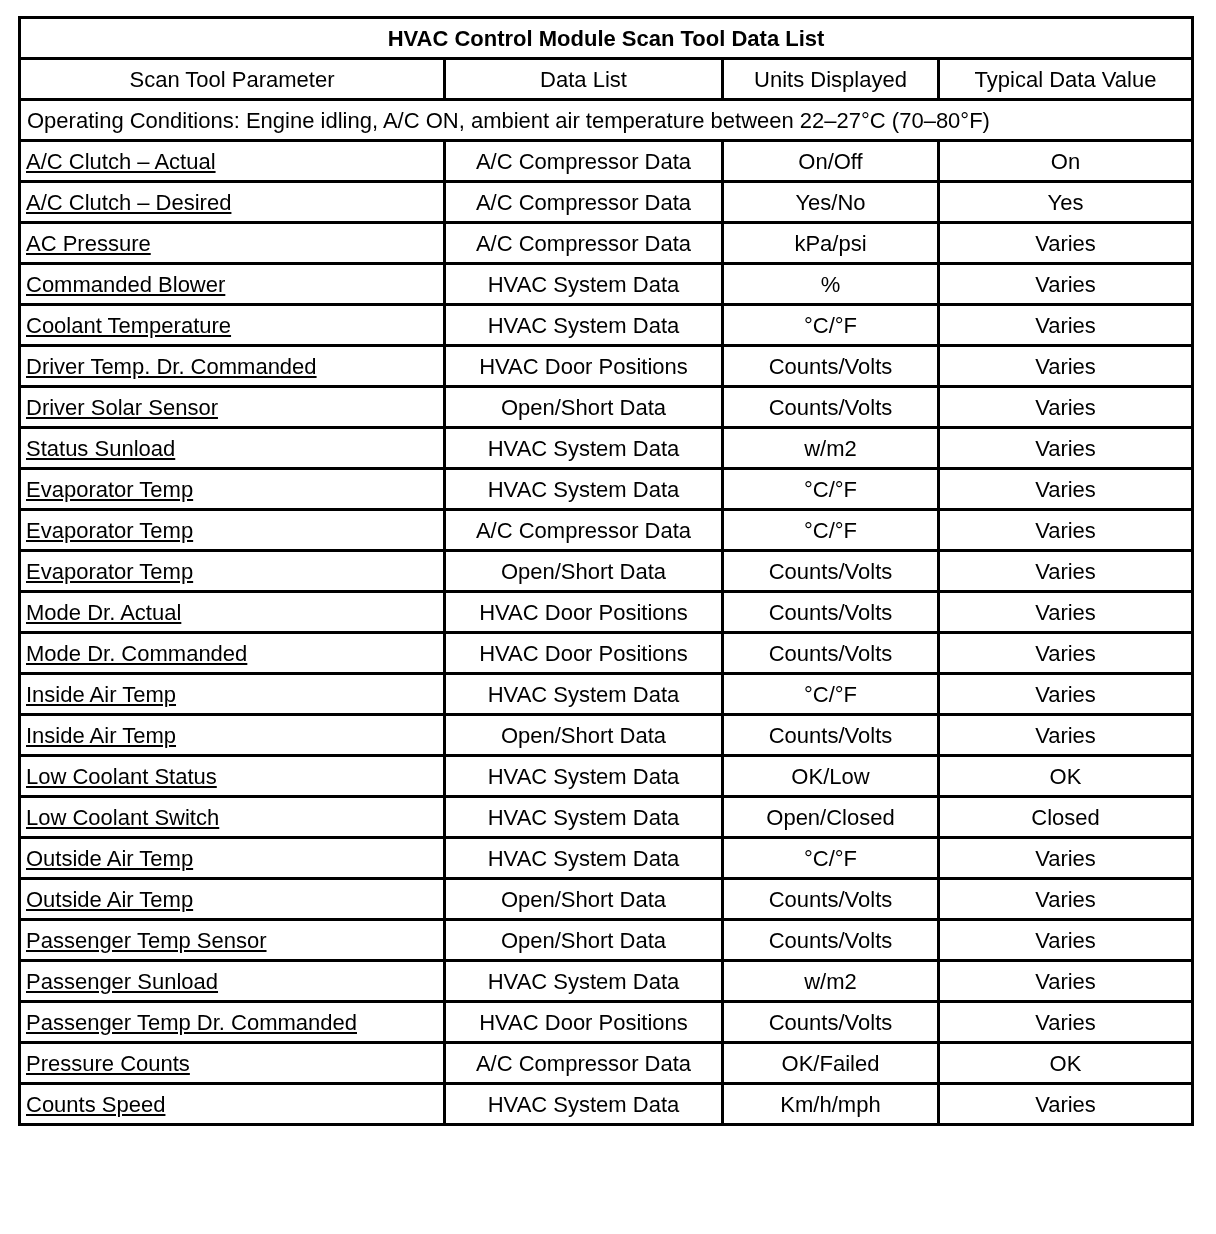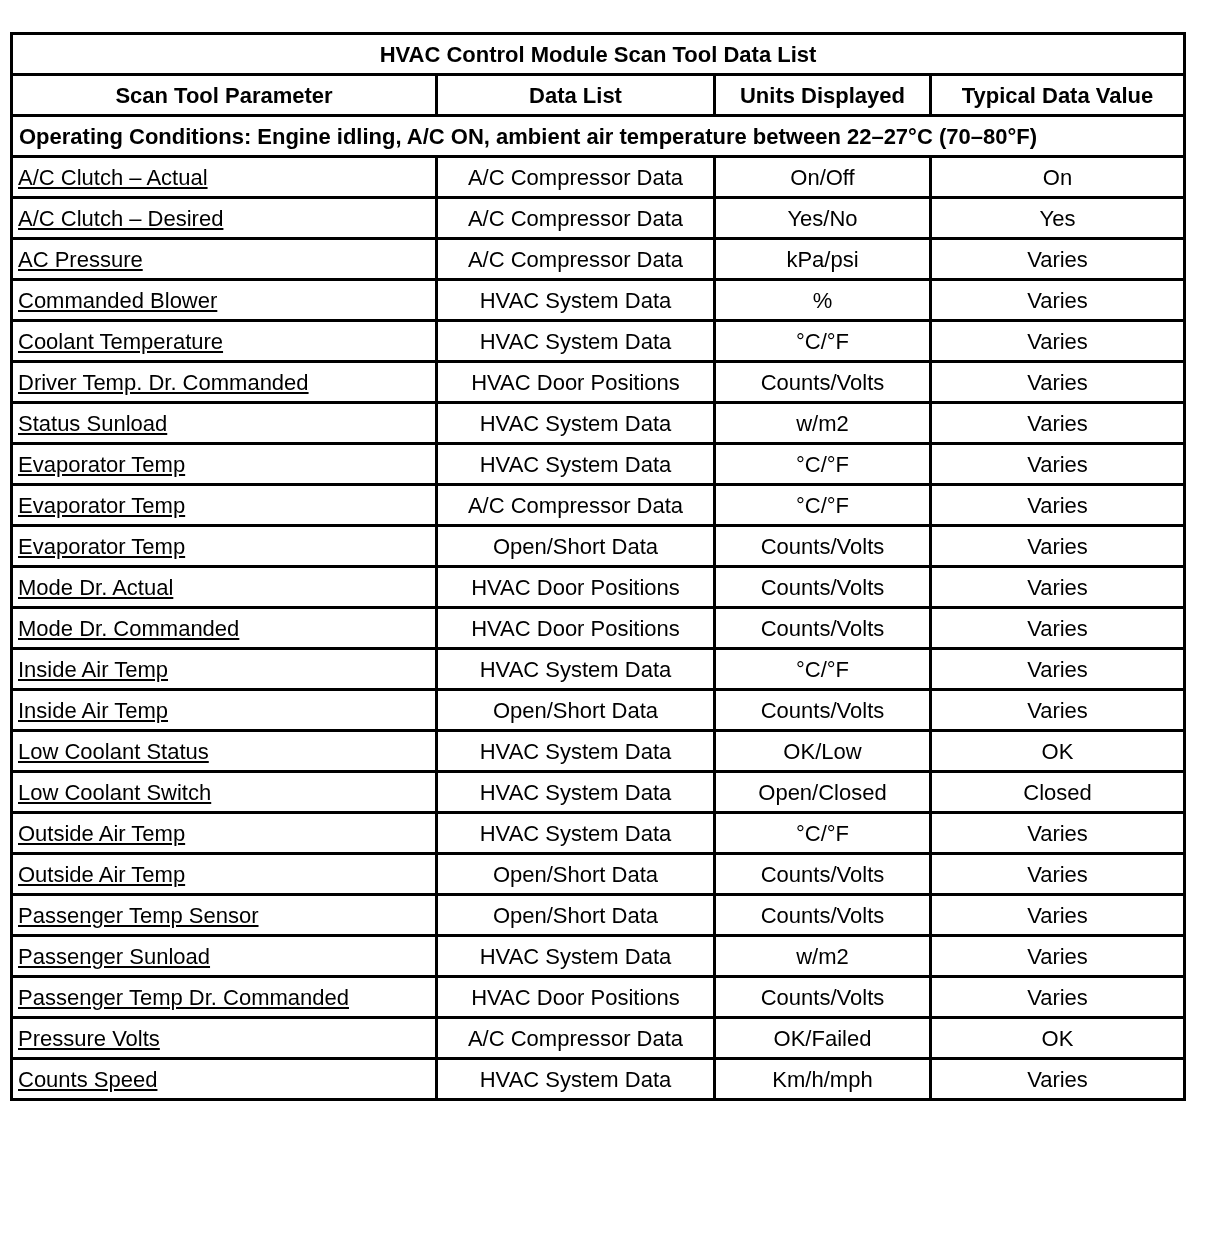--- a/index.html
+++ b/index.html
@@ -1,36 +1,35 @@
 <!DOCTYPE html>
 <html><head>
   <meta charset="utf-8">
   <style>
     html, body { margin: 0; padding: 0; background: #ffffff; }
     body { width: 1216px; height: 1234px; position: relative; font-family: "Liberation Sans", sans-serif; color: #000; }
     table.scan {
-      position: absolute; left: 10px; top: 16px;
+      position: absolute; left: 18px; top: 16px;
       width: 1173px;
       border-collapse: collapse;
       table-layout: fixed;
-      margin-top: 16px;
     }
     table.scan td, table.scan th {
       border: 3px solid #000;
       height: 35px;
       padding: 0 5px;
       font-size: 22px;
       white-space: nowrap;
       overflow: hidden;
       line-height: 35px;
     }
     table.scan tr { height: 41px; }
     .title-cell { text-align: center; font-weight: bold; font-size: 22px; }
-    .hdr { text-align: center; font-weight: bold; }
-    .cond { text-align: left; font-weight: bold; padding-left: 6px !important; }
+    .hdr { text-align: center; font-weight: normal; }
+    .cond { text-align: left; font-weight: normal; padding-left: 6px !important; }
     td.param { text-align: left; padding-left: 6px; text-decoration: underline; }
     td.center { text-align: center; }
     col.c1 { width: 425px; }
     col.c2 { width: 278px; }
     col.c3 { width: 216px; }
     col.c4 { width: 254px; }
   </style>
 </head>
 <body>
 
@@ -86,20 +85,26 @@
         <td class="center">°C/°F</td>
         <td class="center">Varies</td>
       </tr>
       <tr>
         <td class="param">Driver Temp. Dr. Commanded</td>
         <td class="center">HVAC Door Positions</td>
         <td class="center">Counts/Volts</td>
         <td class="center">Varies</td>
       </tr>
       <tr>
+        <td class="param">Driver Solar Sensor</td>
+        <td class="center">Open/Short Data</td>
+        <td class="center">Counts/Volts</td>
+        <td class="center">Varies</td>
+      </tr>
+      <tr>
         <td class="param">Status Sunload</td>
         <td class="center">HVAC System Data</td>
         <td class="center">w/m2</td>
         <td class="center">Varies</td>
       </tr>
       <tr>
         <td class="param">Evaporator Temp</td>
         <td class="center">HVAC System Data</td>
         <td class="center">°C/°F</td>
         <td class="center">Varies</td>
@@ -176,21 +181,21 @@
         <td class="center">w/m2</td>
         <td class="center">Varies</td>
       </tr>
       <tr>
         <td class="param">Passenger Temp Dr. Commanded</td>
         <td class="center">HVAC Door Positions</td>
         <td class="center">Counts/Volts</td>
         <td class="center">Varies</td>
       </tr>
       <tr>
-        <td class="param">Pressure Volts</td>
+        <td class="param">Pressure Counts</td>
         <td class="center">A/C Compressor Data</td>
         <td class="center">OK/Failed</td>
         <td class="center">OK</td>
       </tr>
       <tr>
         <td class="param">Counts Speed</td>
         <td class="center">HVAC System Data</td>
         <td class="center">Km/h/mph</td>
         <td class="center">Varies</td>
       </tr>

